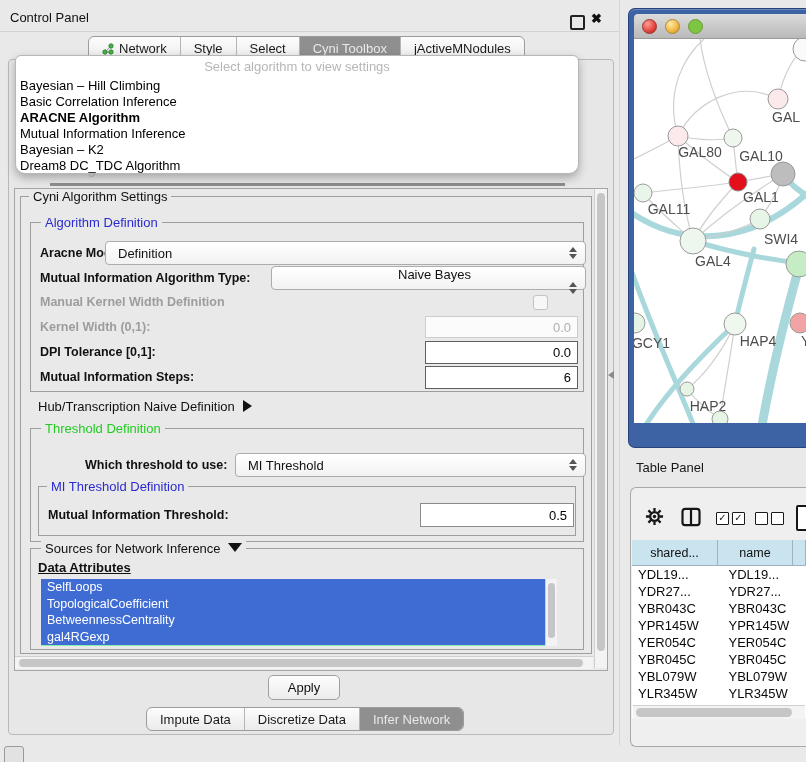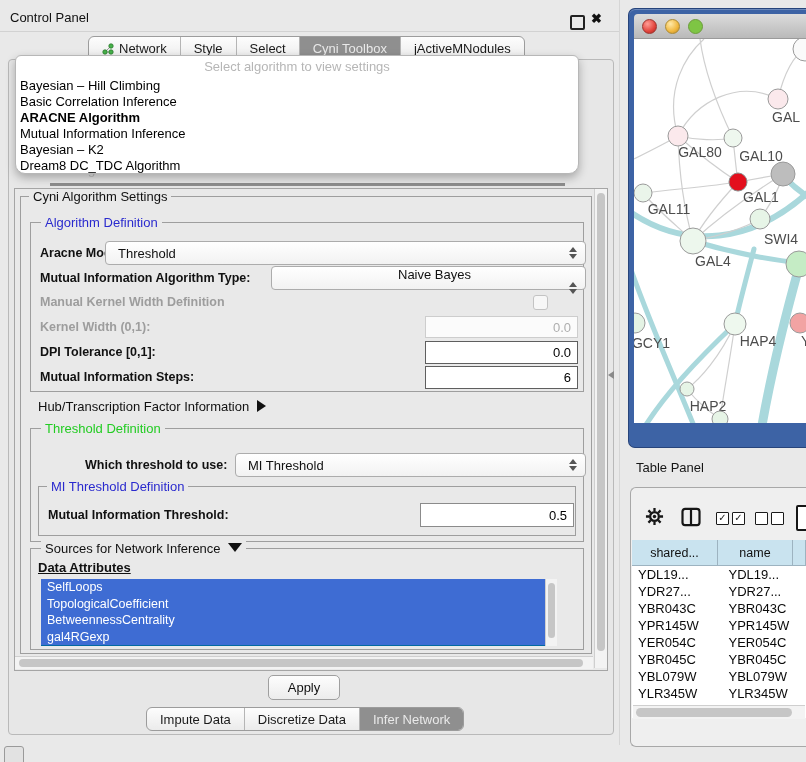--- a/index.html
+++ b/index.html
@@ -49,21 +49,21 @@
   .tri-dn{width:0;height:0;border-left:4px solid transparent;border-right:4px solid transparent;border-top:5px solid #555;}
   .tfield{background:#fff;border:1px solid #8b8b8b;font-size:13px;color:#000;text-align:right;padding-right:6px;
           display:flex;align-items:center;justify-content:flex-end;}
   .tfield.dis{background:#fbfbfb;border:1px solid #cdcdcd;color:#aeaeae;}
   .tfield.dark{border:1px solid #5f5f5f;}
   .checkbox{width:13px;height:13px;border:1px solid #c3c3c3;border-radius:3px;background:#f7f7f7;}
   .tri-right{display:inline-block;width:0;height:0;border-top:6px solid transparent;border-bottom:6px solid transparent;
              border-left:9px solid #111;margin-left:8px;vertical-align:-1px;}
   .tri-down{display:inline-block;width:0;height:0;border-left:7px solid transparent;border-right:7px solid transparent;
             border-top:9px solid #111;margin-left:7px;vertical-align:1px;}
-  .src-list{background:#0369a1;overflow:hidden;}
+  .src-list{background:#86efac;overflow:hidden;}
   .src-item{height:16.5px;line-height:16.5px;background:#3e6cd3;color:#fff;font-size:12.5px;padding-left:6px;}
   .vscroll{background:#f3f3f3;border-left:1px solid #cfcfcf;}
   .vscroll .thumb{position:absolute;left:2px;right:2px;background:#c6c6c6;border-radius:5px;}
   .hscroll{background:#f3f3f3;border-top:1px solid #cfcfcf;}
   .hscroll .thumb{position:absolute;top:2px;bottom:2px;background:#c6c6c6;border-radius:5px;}
   .apply-btn{left:268px;top:675px;width:70px;height:23px;background:linear-gradient(#fdfdfd,#ececec);
              border:1px solid #9f9f9f;border-radius:5px;font-size:13px;color:#111;
              display:flex;align-items:center;justify-content:center;}
   .corner-icon{left:4px;top:746px;width:18px;height:20px;border:1px solid #9a9a9a;border-radius:3px;background:#e2e2e2;}
   .splitter-arrow{left:608px;top:371px;width:0;height:0;border-top:4px solid transparent;border-bottom:4px solid transparent;border-right:6px solid #8a8a8a;}
@@ -155,21 +155,21 @@
 
   <div class="abs fieldset" style="left:20px;top:196px;width:570px;height:456px;">
     <span class="legend" style="left:8px;color:#111;">Cyni Algorithm Settings</span>
   </div>
 
   <div class="abs fieldset" style="left:30px;top:222px;width:552px;height:168px;">
     <span class="legend blue" style="left:10px;">Algorithm Definition</span>
   </div>
   <div class="abs lbl" style="left:40px;top:246px;">Aracne Mode:</div>
   <div class="abs combo" style="left:105px;top:241px;width:467px;height:22px;">
-    <span>Threshold</span>
+    <span>Definition</span>
     <span class="arrows">
         <span class="tri-up"></span>
         <span class="tri-dn"></span>
       </span>
   </div>
   <div class="abs lbl" style="left:40px;top:271px;">Mutual Information Algorithm Type:</div>
   <div class="abs combo" style="left:271px;top:266px;width:301px;height:22px;flex-direction:column;">
     <span>Naive Bayes</span>
     <span class="arrows">
         <span class="tri-up"></span>
@@ -185,21 +185,21 @@
   <div class="abs lbl" style="left:40px;top:345px;">DPI Tolerance [0,1]:</div>
   <div class="abs tfield dark" style="left:425px;top:341px;width:145px;height:21px;">
     <span>0.0</span>
   </div>
   <div class="abs lbl" style="left:40px;top:370px;">Mutual Information Steps:</div>
   <div class="abs tfield dark" style="left:425px;top:366px;width:145px;height:21px;">
     <span>6</span>
   </div>
 
   <div class="abs" style="left:38px;top:399px;font-size:13px;color:#111;">
-    <span>Hub/Transcription Factor Information</span><span class="tri-right"></span>
+    <span>Hub/Transcription Naive Definition</span><span class="tri-right"></span>
   </div>
 
   <div class="abs fieldset" style="left:30px;top:428px;width:552px;height:112px;">
     <span class="legend green" style="left:10px;">Threshold Definition</span>
   </div>
   <div class="abs lbl" style="left:85px;top:458px;">Which threshold to use:</div>
   <div class="abs combo" style="left:235px;top:453px;width:337px;height:22px;">
     <span>MI Threshold</span>
     <span class="arrows">
         <span class="tri-up"></span>

